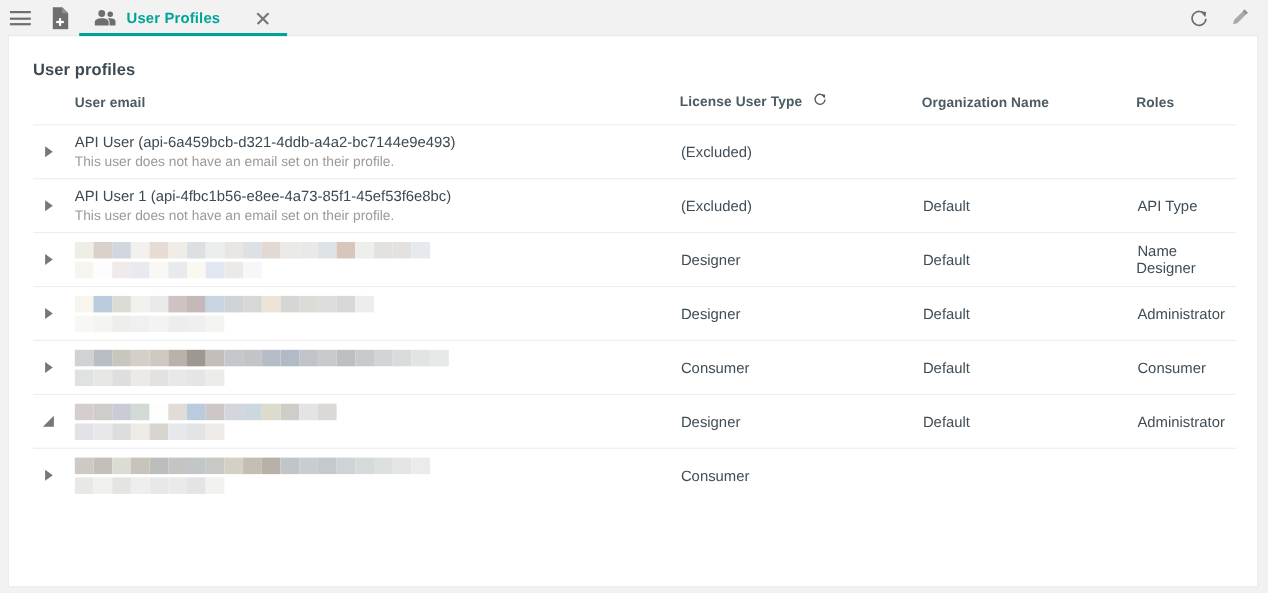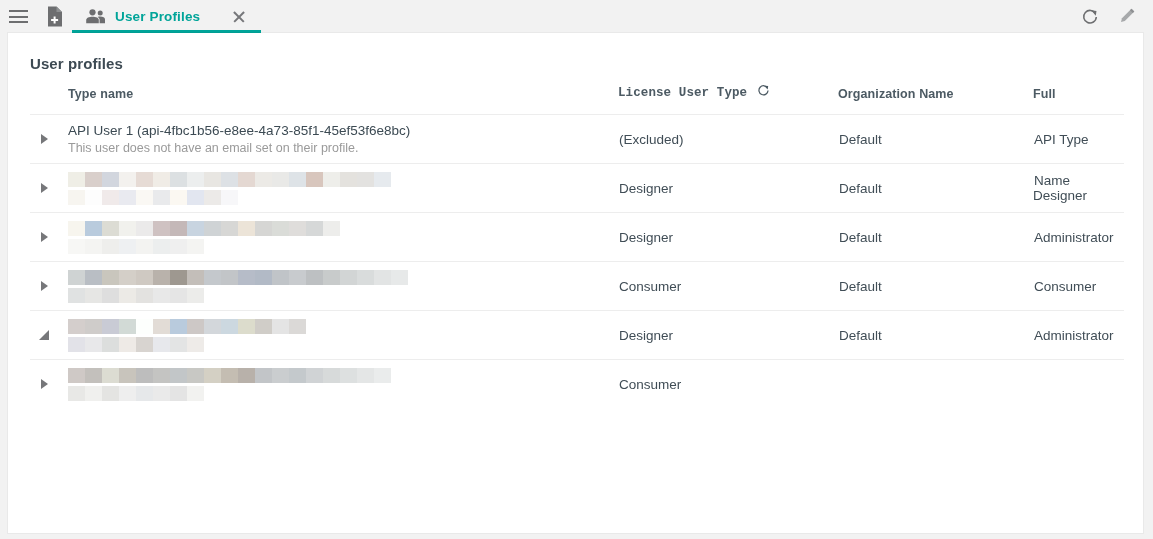--- a/index.html
+++ b/index.html
@@ -140,21 +140,21 @@
     padding: 0 0 13px 0;
     vertical-align: bottom;
     letter-spacing: .1px;
   }
   table.grid th.c-expand { width: 38px; }
   table.grid th.c-user   { width: 550px; }
   table.grid th.c-lic    { width: 220px; }
   table.grid th.c-org    { width: 195px; }
   table.grid th.c-roles  { width: 91px; }
 
-  .th-inner { display: flex; align-items: center; gap: 10px; font-family: Liberation Mono, monospace; }
+  .th-inner { display: flex; align-items: center; gap: 10px; }
 
   table.grid td {
     border-top: 1px solid #ededed;
     padding: 0;
     vertical-align: middle;
     font-size: 13.5px;
     color: #404d56;
     height: 49px;
   }
   table.grid tr.row td { height: 49px; }
@@ -243,42 +243,54 @@
 <div class="card">
 
   <div class="page-title">User profiles</div>
 
 
   <table class="grid">
     <thead>
       <tr>
         <th class="c-expand"></th>
         <th class="c-user">
-          <span>Type name</span>
+          <span>User email</span>
         </th>
         <th class="c-lic">
           <span class="th-inner">
             <span>License User Type</span>
             <span>
               <svg width="13" height="13" viewBox="0 0 20 20">
                 <path d="M16.2 6.4 A7 7 0 1 0 17 10" fill="none" stroke="#4c5a63" stroke-width="1.9"></path>
                 <path d="M11.4 2.6 L17.2 3.2 L16.4 8.6 Z" fill="#4c5a63"></path>
               </svg>
             </span>
           </span>
         </th>
         <th class="c-org">
           <span>Organization Name</span>
         </th>
         <th class="c-roles">
-          <span>Full</span>
+          <span>Roles</span>
         </th>
       </tr>
     </thead>
     <tbody id="tbody">
+        <tr class="row">
+          <td class="expand-cell">
+            <div class="caret"></div>
+          </td>
+          <td>
+            <div class="user-main">API User (api-6a459bcb-d321-4ddb-a4a2-bc7144e9e493)</div>
+            <div class="user-sub">This user does not have an email set on their profile.</div>
+          </td>
+          <td><span class="cell-text">(Excluded)</span></td>
+          <td><span class="cell-text"></span></td>
+          <td><span class="cell-text"></span></td>
+        </tr>
         <tr class="row">
           <td class="expand-cell">
             <div class="caret"></div>
           </td>
           <td>
             <div class="user-main">API User 1 (api-4fbc1b56-e8ee-4a73-85f1-45ef53f6e8bc)</div>
             <div class="user-sub">This user does not have an email set on their profile.</div>
           </td>
           <td><span class="cell-text">(Excluded)</span></td>
           <td><span class="cell-text">Default</span></td>

